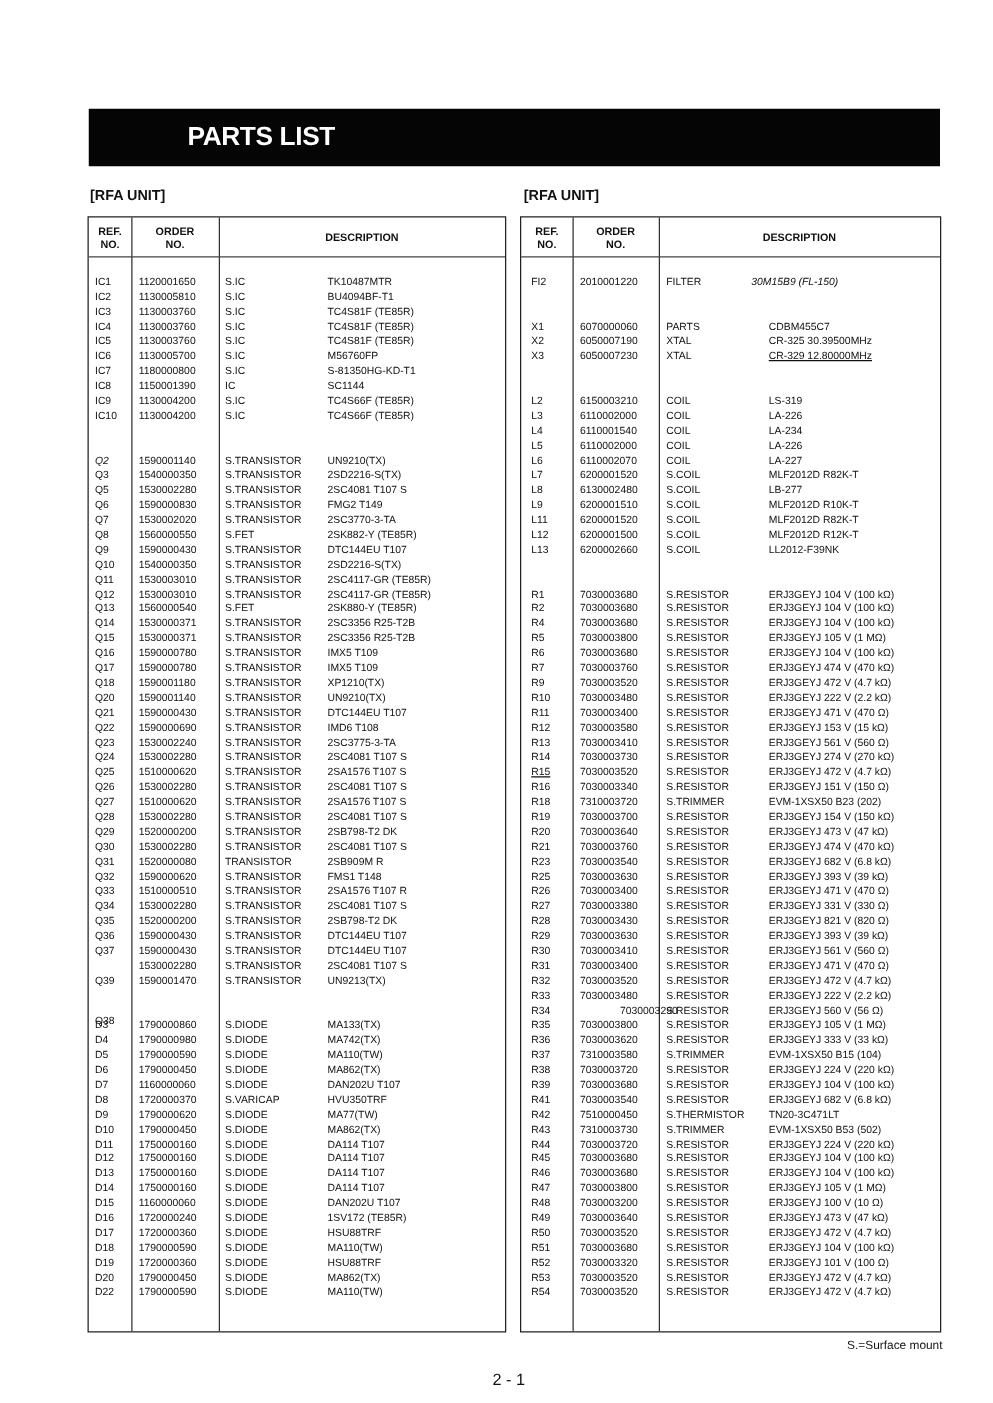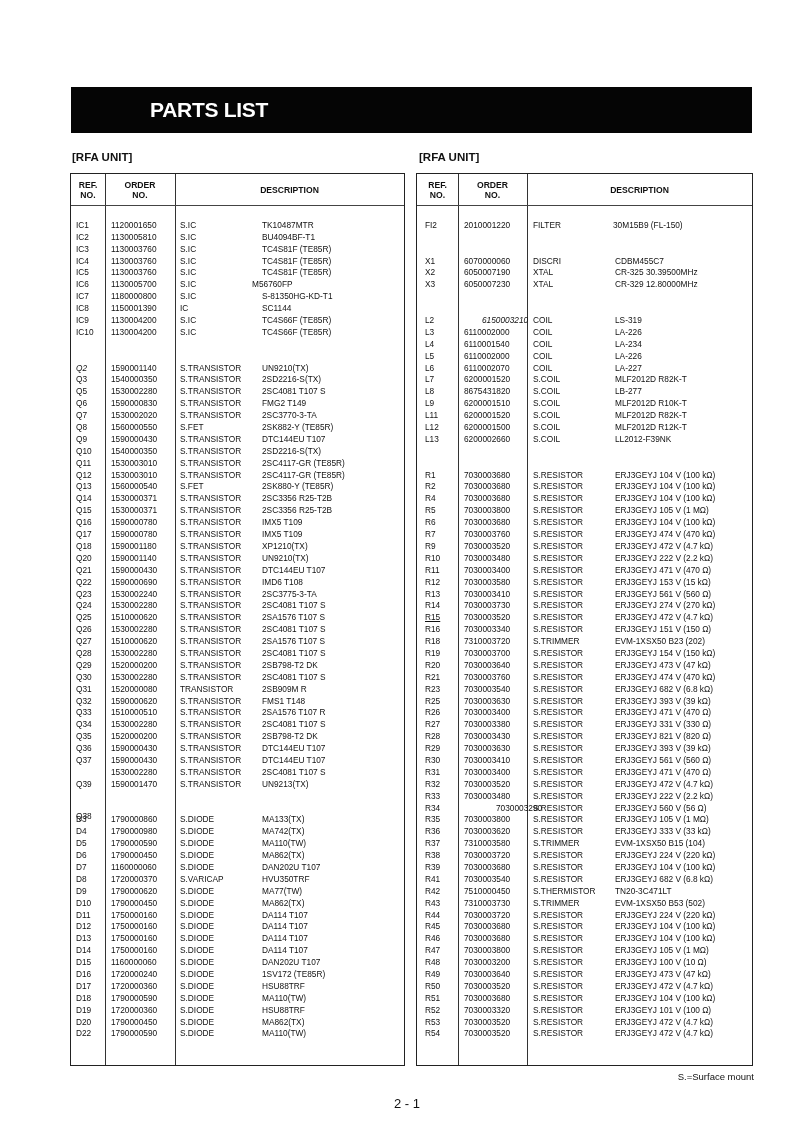--- a/index.html
+++ b/index.html
@@ -76,21 +76,21 @@
       <div class="row">
         <span style="left: 5px;">IC5</span>
         <span style="left: 40px;">1130003760</span>
         <span style="left: 109px;">S.IC</span>
         <span style="left: 191px;">TC4S81F (TE85R)</span>
       </div>
       <div class="row">
         <span style="left: 5px;">IC6</span>
         <span style="left: 40px;">1130005700</span>
         <span style="left: 109px;">S.IC</span>
-        <span style="left: 181px;">M56760FP</span>
+        <span style="left: 191px;">M56760FP</span>
       </div>
       <div class="row">
         <span style="left: 5px;">IC7</span>
         <span style="left: 40px;">1180000800</span>
         <span style="left: 109px;">S.IC</span>
         <span style="left: 191px;">S-81350HG-KD-T1</span>
       </div>
       <div class="row">
         <span style="left: 5px;">IC8</span>
         <span style="left: 40px;">1150001390</span>
@@ -480,67 +480,67 @@
       <div class="row">
         <span style="left: 8px;"></span>
         <span style="left: 47px;"></span>
         <span style="left: 116px;"></span>
         <span style="left: 198px;"></span>
       </div>
       <div class="row">
         <span style="left: 8px;">FI2</span>
         <span style="left: 47px;">2010001220</span>
         <span style="left: 116px;">FILTER</span>
-        <span style="left: 196px;">30M15B9 (FL-150)</span>
+        <span style="left: 184px; font-style: italic;">30M15B9 (FL-150)</span>
       </div>
       <div class="row">
         <span style="left: 8px;"></span>
         <span style="left: 47px;"></span>
         <span style="left: 116px;"></span>
         <span style="left: 198px;"></span>
       </div>
       <div class="row">
         <span style="left: 8px;"></span>
         <span style="left: 47px;"></span>
         <span style="left: 116px;"></span>
         <span style="left: 198px;"></span>
       </div>
       <div class="row">
         <span style="left: 8px;">X1</span>
         <span style="left: 47px;">6070000060</span>
-        <span style="left: 116px;">DISCRI</span>
+        <span style="left: 116px;">PARTS</span>
         <span style="left: 198px;">CDBM455C7</span>
       </div>
       <div class="row">
         <span style="left: 8px;">X2</span>
         <span style="left: 47px;">6050007190</span>
         <span style="left: 116px;">XTAL</span>
         <span style="left: 198px;">CR-325    30.39500MHz</span>
       </div>
       <div class="row">
         <span style="left: 8px;">X3</span>
         <span style="left: 47px;">6050007230</span>
         <span style="left: 116px;">XTAL</span>
-        <span style="left: 198px;">CR-329    12.80000MHz</span>
+        <span style="left: 198px; text-decoration: underline;">CR-329    12.80000MHz</span>
       </div>
       <div class="row">
         <span style="left: 8px;"></span>
         <span style="left: 47px;"></span>
         <span style="left: 116px;"></span>
         <span style="left: 198px;"></span>
       </div>
       <div class="row">
         <span style="left: 8px;"></span>
         <span style="left: 47px;"></span>
         <span style="left: 116px;"></span>
         <span style="left: 198px;"></span>
       </div>
       <div class="row">
         <span style="left: 8px;">L2</span>
-        <span style="left: 65px; font-style: italic;">6150003210</span>
+        <span style="left: 47px;">6150003210</span>
         <span style="left: 116px;">COIL</span>
         <span style="left: 198px;">LS-319</span>
       </div>
       <div class="row">
         <span style="left: 8px;">L3</span>
         <span style="left: 47px;">6110002000</span>
         <span style="left: 116px;">COIL</span>
         <span style="left: 198px;">LA-226</span>
       </div>
       <div class="row">
@@ -562,21 +562,21 @@
         <span style="left: 198px;">LA-227</span>
       </div>
       <div class="row">
         <span style="left: 8px;">L7</span>
         <span style="left: 47px;">6200001520</span>
         <span style="left: 116px;">S.COIL</span>
         <span style="left: 198px;">MLF2012D R82K-T</span>
       </div>
       <div class="row">
         <span style="left: 8px;">L8</span>
-        <span style="left: 47px;">8675431820</span>
+        <span style="left: 47px;">6130002480</span>
         <span style="left: 116px;">S.COIL</span>
         <span style="left: 198px;">LB-277</span>
       </div>
       <div class="row">
         <span style="left: 8px;">L9</span>
         <span style="left: 47px;">6200001510</span>
         <span style="left: 116px;">S.COIL</span>
         <span style="left: 198px;">MLF2012D R10K-T</span>
       </div>
       <div class="row">

